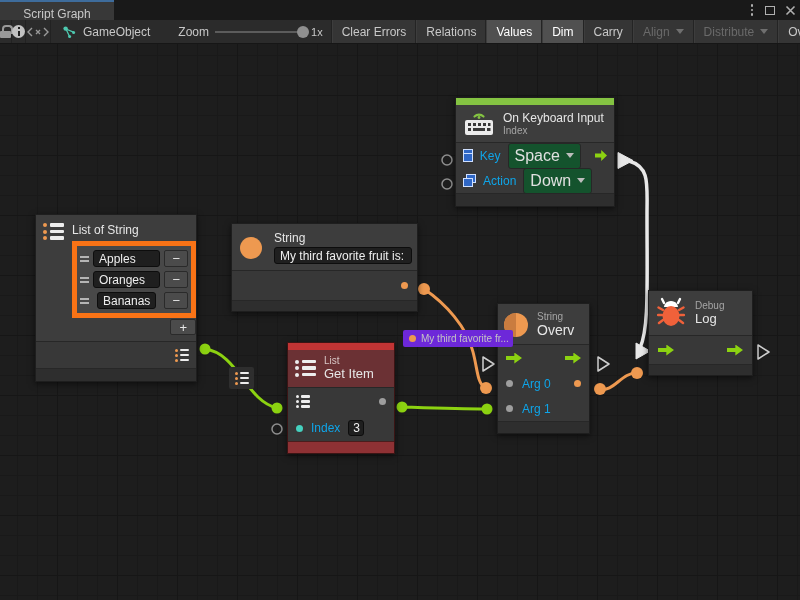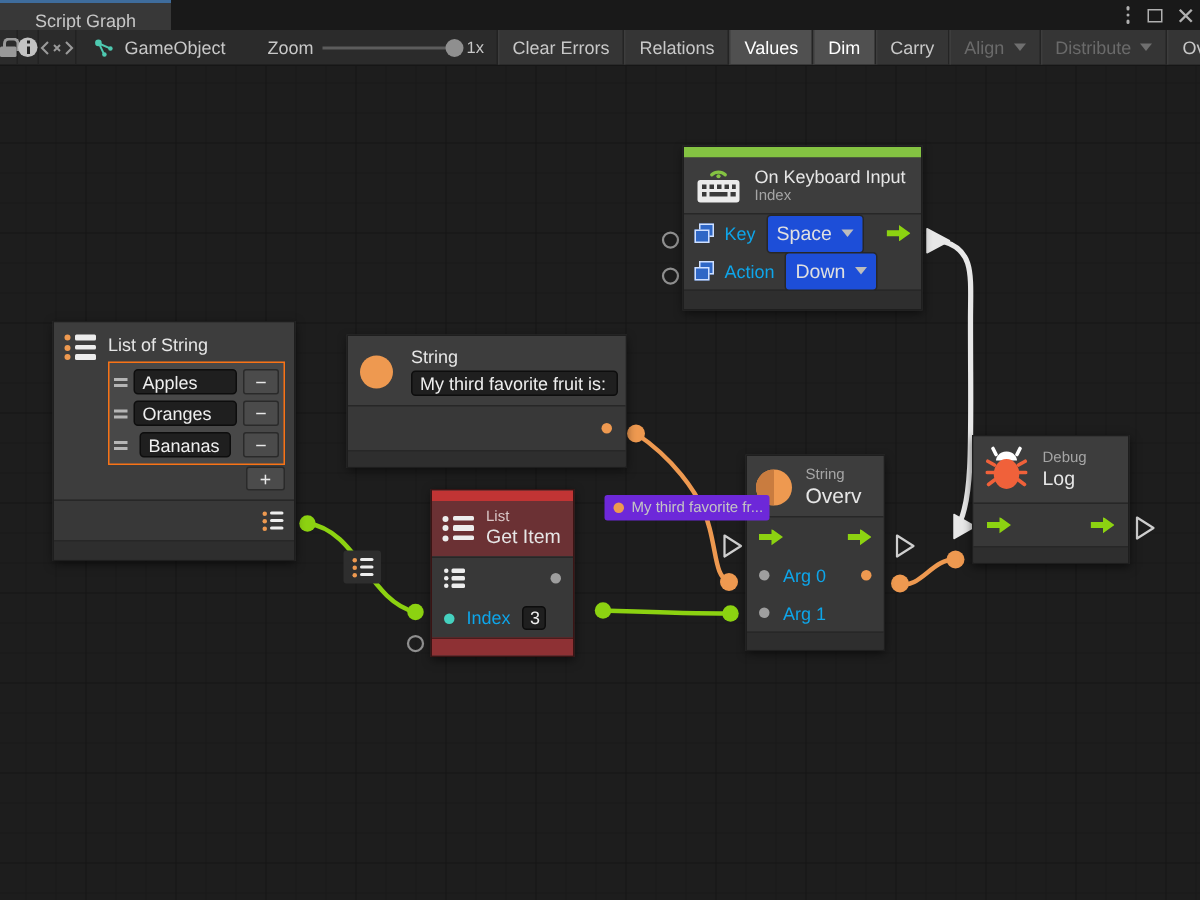--- a/index.html
+++ b/index.html
@@ -62,22 +62,22 @@
   .cat { font-size:10px; color:#a5a5a5; }
   .plabel { font-size:12px; color:#0ea5e9; }
 
   .dot { width:7px; height:7px; border-radius:50%; }
   .dot.gray { background:#9e9e9e; } .dot.orange { background:#EE9950; } .dot.teal { background:#45D1BF; }
   .arrow-green { width:16px; height:11px; background:#8CD211;
     clip-path:polygon(0 32%,52% 32%,52% 0,100% 50%,52% 100%,52% 68%,0 68%); }
 
   .field { background:#1f1f1f; border:1px solid #0d0d0d; border-radius:3px; color:#eee;
     font-size:12px; padding:0 5px; display:flex; align-items:center; height:17px; white-space:nowrap; overflow:hidden; }
-  .dropdown { background:#1d4ed8; border:1px solid #272727; border-radius:3px; color:#e0e0e0;
-    font-size:13px; height:26px; display:flex; align-items:center; padding:0 6px; gap:6px; }
+  .dropdown { background:#14532d; border:1px solid #272727; border-radius:3px; color:#e0e0e0;
+    font-size:16px; height:26px; display:flex; align-items:center; padding:0 6px; gap:6px; }
   .dropdown::after { content:""; border-left:4px solid transparent; border-right:4px solid transparent; border-top:5px solid #bdbdbd; }
 
   .list-glyph { display:flex; flex-direction:column; gap:2.5px; }
   .list-glyph .lg-row { display:flex; align-items:center; gap:3px; }
   .list-glyph .lg-dot { width:4px; height:4px; border-radius:50%; background:#EE9950; }
   .list-glyph .lg-bar { width:14px; height:3.5px; background:#ededed; border-radius:1px; }
   .list-glyph.small .lg-row { gap:2px; } .list-glyph.small { gap:2px; }
   .list-glyph.small .lg-dot { width:3px; height:3px; }
   .list-glyph.small .lg-bar { width:9px; height:2.5px; }
   .list-glyph.white .lg-dot { background:#ededed; }
@@ -216,21 +216,21 @@
             <i class="lg-dot"></i>
             <i class="lg-bar"></i>
           </span>
         <span class="lg-row">
             <i class="lg-dot"></i>
             <i class="lg-bar"></i>
           </span>
       </span>
       <div style="flex:1;">
         <div class="title">List of String</div>
-        <div style="margin-top:4px; background:#484848; border:1px solid #f97316; padding:2px;">
+        <div style="margin-top:4px; background:#484848; border:5px solid #f97316; padding:2px;">
           <div class="nrow" style="gap:4px; padding:2px 1px;">
             <span class="drag-handle">
                 <i></i>
                 <i></i>
               </span>
             <span class="field" style="flex:1;">Apples</span>
             <span class="mini-btn" style="width:24px; height:17px;">−</span>
           </div>
           <div class="nrow" style="gap:4px; padding:2px 1px;">
             <span class="drag-handle">
@@ -324,21 +324,21 @@
         <span class="win-icon"></span>
         <span class="plabel">Action</span>
         <span class="dropdown">
             <span>Down</span>
           </span>
       </div>
     </div>
     <div class="nfoot" style="height:13px;"></div>
   </div>
 
-  <div class="node" style="left:287px; top:326px; width:96px; border-color:#3a1414;">
+  <div class="node" style="left:287px; top:342px; width:108px; border-color:#3a1414;">
     <div style="height:7px; background:#C13434;"></div>
     <div class="nrow" style="background:#6b3134; padding:5px 6px 6px 7px; gap:8px;">
       <span class="list-glyph white">
         <span class="lg-row">
             <i class="lg-dot"></i>
             <i class="lg-bar"></i>
           </span>
         <span class="lg-row">
             <i class="lg-dot"></i>
             <i class="lg-bar"></i>

